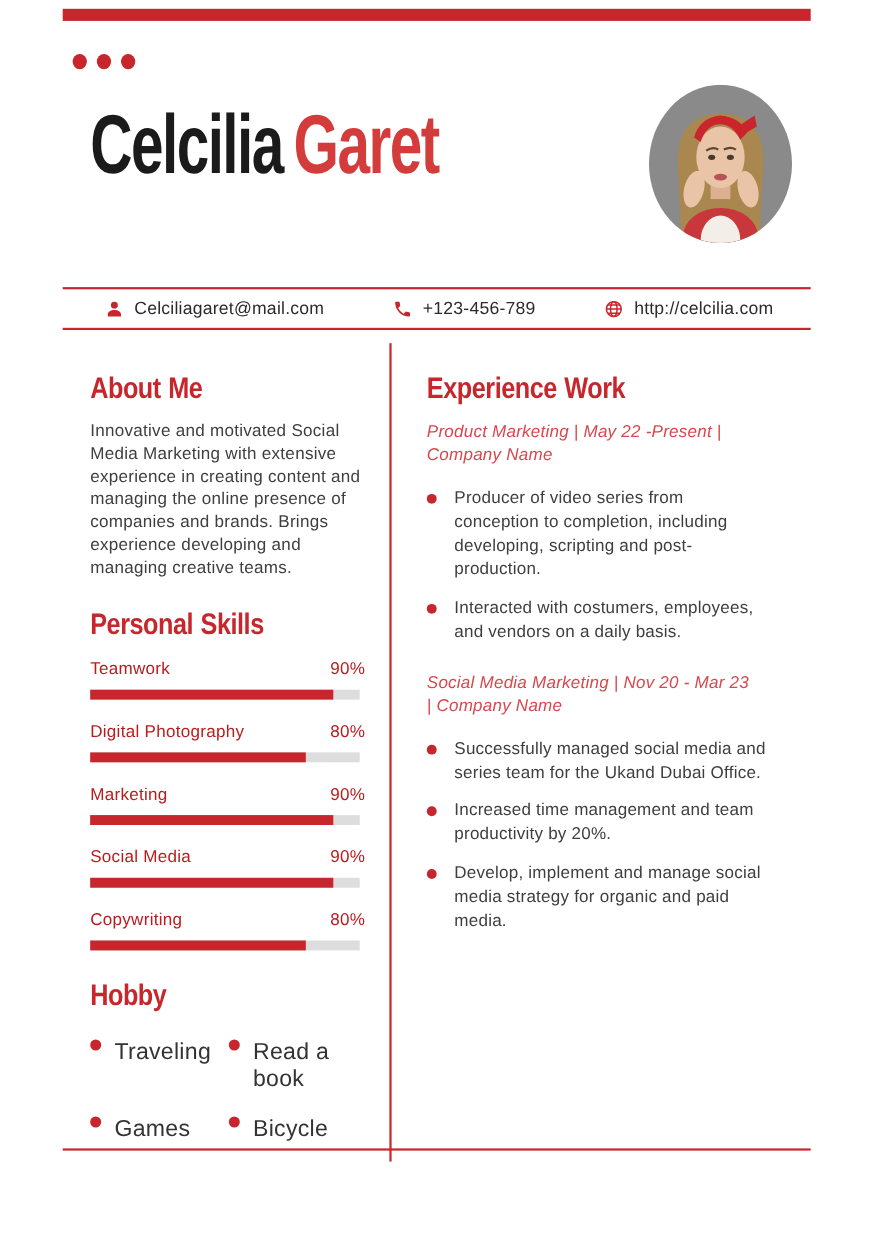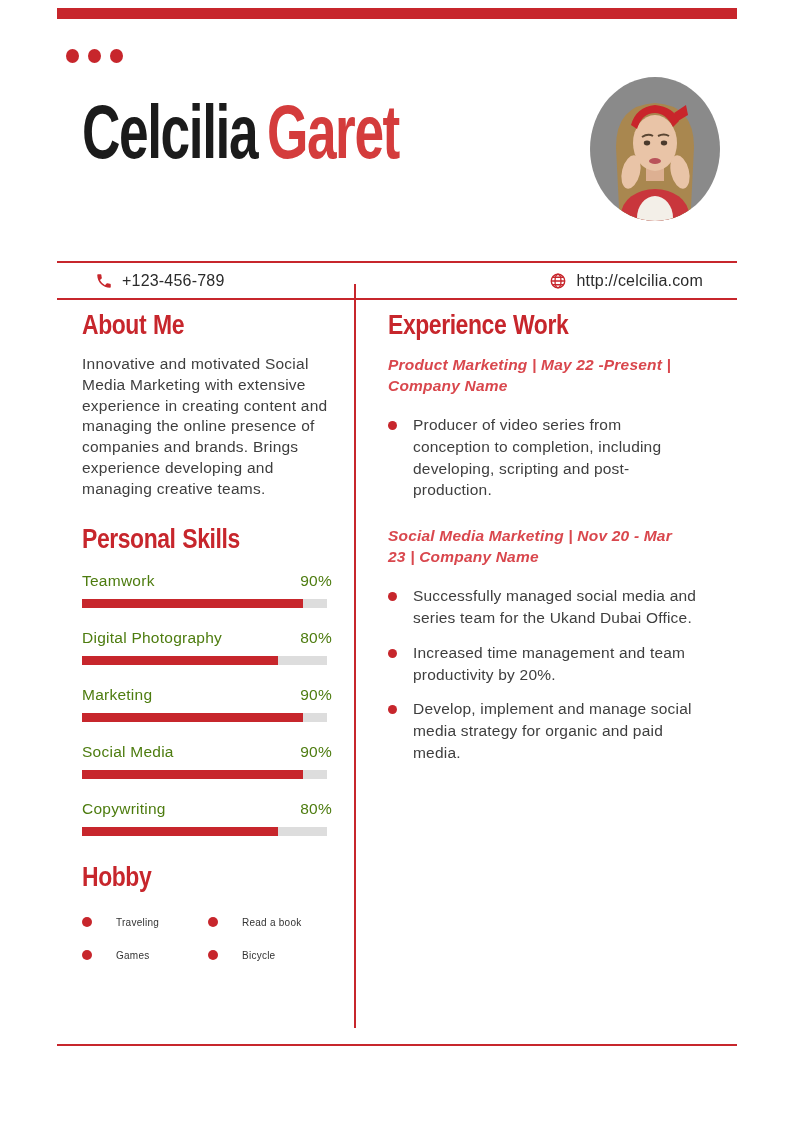--- a/index.html
+++ b/index.html
@@ -35,46 +35,46 @@
   
   .contact-bar{
     position:absolute;left:57px;top:261px;width:680px;height:39px;
     border-top:2px solid var(--accent);border-bottom:2px solid var(--accent);
     display:flex;align-items:center;justify-content:space-between;
     padding:0 34px 0 38px;
   }
   .contact-item{display:flex;align-items:center;gap:9px;font-size:16px;color:#2B2B2B;letter-spacing:0.2px;}
   .contact-item svg{display:block;}
   
-  .columns{position:absolute;left:0;top:284px;width:793px;height:744px;}
+  .columns{position:absolute;left:0;top:312px;width:793px;height:744px;}
   .v-divider{position:absolute;left:354px;top:0;width:2px;height:744px;background:var(--accent);}
   .col-left{position:absolute;left:82px;top:0;width:250px;}
   .col-right{position:absolute;left:388px;top:0;width:312px;}
   .bottom-line{position:absolute;left:57px;top:1044px;width:680px;height:2px;background:var(--accent);}
   
   .sec-heading{
     font-size:27px;font-weight:bold;color:var(--accent);line-height:31px;
     letter-spacing:-0.5px;word-spacing:1px;white-space:nowrap;
     transform:scaleX(0.85);transform-origin:left top;
   }
   .mt-head{margin-top:26px;}
   
   .about-text{margin-top:13px;font-size:15.5px;line-height:20.8px;letter-spacing:0.25px;color:var(--text);}
   
   .skills-list{margin-top:16px;}
   .skill{margin-bottom:20px;}
-  .skill-head{display:flex;justify-content:space-between;align-items:baseline;font-size:15.5px;line-height:20px;letter-spacing:0.25px;color:#4d7c0f;}
+  .skill-head{display:flex;justify-content:space-between;align-items:baseline;font-size:15.5px;line-height:20px;letter-spacing:0.25px;color:#b91c1c;}
   .bar{margin-top:8px;width:245px;height:9px;background:var(--track);}
   .bar-fill{height:9px;background:var(--accent);}
   
   .hobby-grid{margin-top:24px;display:grid;grid-template-columns:126px 126px;row-gap:22px;}
-  .hobby-item{display:flex;gap:24px;font-size:10px;letter-spacing:0.25px;color:#333;}
+  .hobby-item{display:flex;gap:12px;font-size:21px;letter-spacing:0.25px;color:#333;}
   .hobby-dot{width:10px;height:10px;border-radius:50%;background:var(--accent);flex:none;}
   
-  .job-title{margin-top:13px;font-size:15.5px;font-style:italic;font-weight:bold;color:var(--job-accent);line-height:21px;letter-spacing:0.2px;width:300px;}
+  .job-title{margin-top:13px;font-size:15.5px;font-style:italic;font-weight:normal;color:var(--job-accent);line-height:21px;letter-spacing:0.2px;width:300px;}
   .job-title.second{margin-top:24px;}
   .bullets{margin-top:18px;list-style:none;}
   .bullets li{position:relative;padding-left:25px;margin-bottom:13px;font-size:15.5px;line-height:21.8px;letter-spacing:0.2px;color:var(--text);}
   .bullets li::before{content:"";position:absolute;left:0;top:7px;width:9px;height:9px;border-radius:50%;background:var(--accent);}
 </style>
 </head>
 <body>
 
 <div class="page">
 
@@ -118,20 +118,26 @@
       <ellipse cx="65" cy="84" rx="6" ry="3" fill="#B9535A"></ellipse>
 
       <ellipse cx="41" cy="95" rx="9" ry="17" fill="#E9C4A7" transform="rotate(14 41 95)"></ellipse>
       <ellipse cx="90" cy="95" rx="9" ry="17" fill="#E9C4A7" transform="rotate(-14 90 95)"></ellipse>
     </g>
   </svg>
 
   <div class="contact-bar">
     <div class="contact-item">
       <svg width="18" height="18" viewBox="0 0 24 24">
+          <path fill="#C7262C" d="M12 3a4.2 4.2 0 1 1 0 8.4A4.2 4.2 0 0 1 12 3zm0 10c4.6 0 8 2.3 8 5.2V21H4v-2.8C4 15.3 7.4 13 12 13z"></path>
+        </svg>
+      <span>Celciliagaret@mail.com</span>
+    </div>
+    <div class="contact-item">
+      <svg width="18" height="18" viewBox="0 0 24 24">
           <path fill="#C7262C" d="M6.6 10.8c1.5 2.9 3.8 5.2 6.7 6.7l2.2-2.2c.3-.3.7-.4 1-.2 1.1.4 2.3.6 3.5.6.6 0 1 .4 1 1V20c0 .6-.4 1-1 1C10.6 21 3 13.4 3 4c0-.6.4-1 1-1h3.5c.6 0 1 .4 1 1 0 1.2.2 2.4.6 3.5.1.3 0 .7-.2 1l-2.3 2.3z"></path>
         </svg>
       <span>+123-456-789</span>
     </div>
     <div class="contact-item">
       <svg width="18" height="18" viewBox="0 0 24 24" fill="none" stroke="#C7262C" stroke-width="1.8">
           <circle cx="12" cy="12" r="9"></circle>
           <ellipse cx="12" cy="12" rx="4" ry="9"></ellipse>
           <path d="M3 12h18M4.5 7h15M4.5 17h15"></path>
         </svg>
@@ -223,20 +229,21 @@
 </div>
     </div>
 
     <div class="col-right">
       <h2 class="sec-heading mt-head">Experience Work</h2>
       <div id="jobs">
   <div>
     <div class="job-title">Product Marketing | May 22 -Present | Company Name</div>
     <ul class="bullets">
               <li>Producer of video series from conception to completion, including developing, scripting and post-production.</li>
+              <li>Interacted with costumers, employees, and vendors on a daily basis.</li>
             </ul>
   </div>
 
   <div>
     <div class="job-title second">Social Media Marketing | Nov 20 - Mar 23 | Company Name</div>
     <ul class="bullets">
               <li>Successfully managed social media and series team for the Ukand Dubai Office.</li>
               <li>Increased time management and team productivity by 20%.</li>
               <li>Develop, implement and manage social media strategy for organic and paid media.</li>
             </ul>

